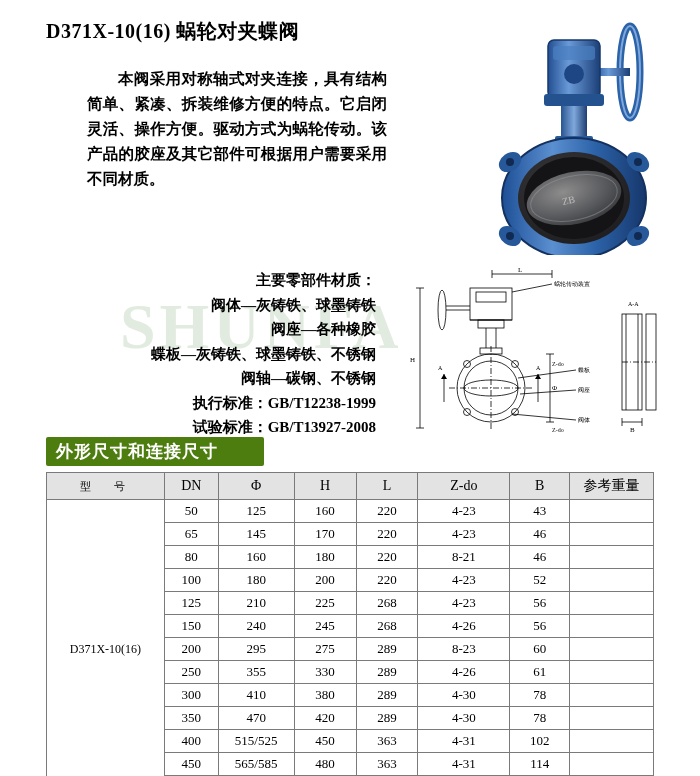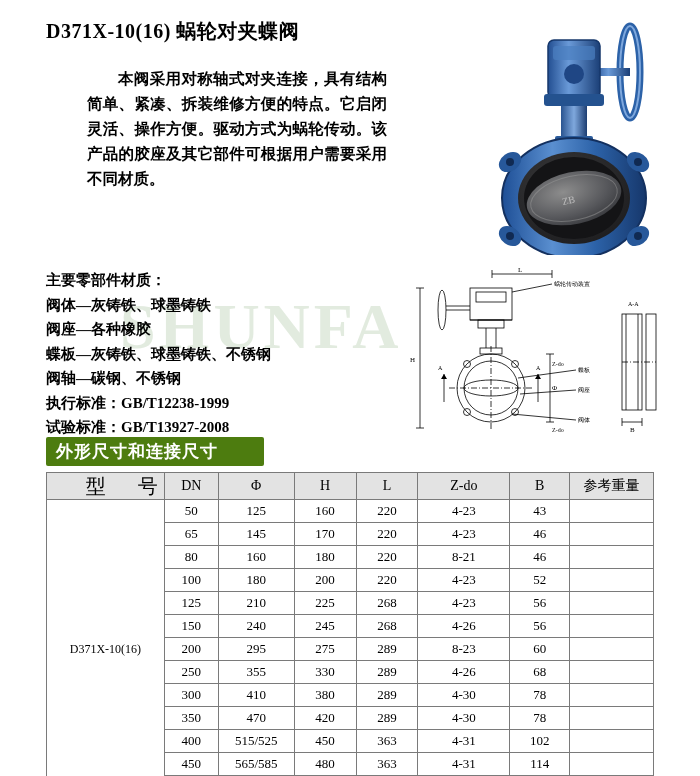--- a/index.html
+++ b/index.html
@@ -51,20 +51,21 @@
     position: absolute;
     left: 46px;
     top: 268px;
     width: 330px;
     font-size: 15px;
     font-weight: bold;
     line-height: 24.5px;
   }
   .specs div {
     white-space: nowrap;
+    text-align: right;
   }
 
   
   .banner {
     position: absolute;
     left: 46px;
     top: 437px;
     width: 218px;
     height: 29px;
     background: #4d7c0f;
@@ -117,22 +118,21 @@
   }
   table.dim thead th {
     background: #e3e3e3;
     font-weight: normal;
     font-size: 14px;
     height: 26px;
     line-height: 26px;
   }
   table.dim thead th.model-head {
     letter-spacing: 6px;
-    font-size: 20px;
-    text-align: right;
+    font-size: 11px;
   }
   td.model-cell {
     font-size: 12px;
     letter-spacing: 0px;
   }
   
   col.c-model { width: 118px; }
   col.c-dn    { width: 54px; }
   col.c-phi   { width: 76px; }
   col.c-h     { width: 62px; }
@@ -416,21 +416,21 @@
           <td>8-23</td>
           <td>60</td>
           <td></td>
         </tr>
         <tr>
           <td>250</td>
           <td>355</td>
           <td>330</td>
           <td>289</td>
           <td>4-26</td>
-          <td>68</td>
+          <td>61</td>
           <td></td>
         </tr>
         <tr>
           <td>300</td>
           <td>410</td>
           <td>380</td>
           <td>289</td>
           <td>4-30</td>
           <td>78</td>
           <td></td>

